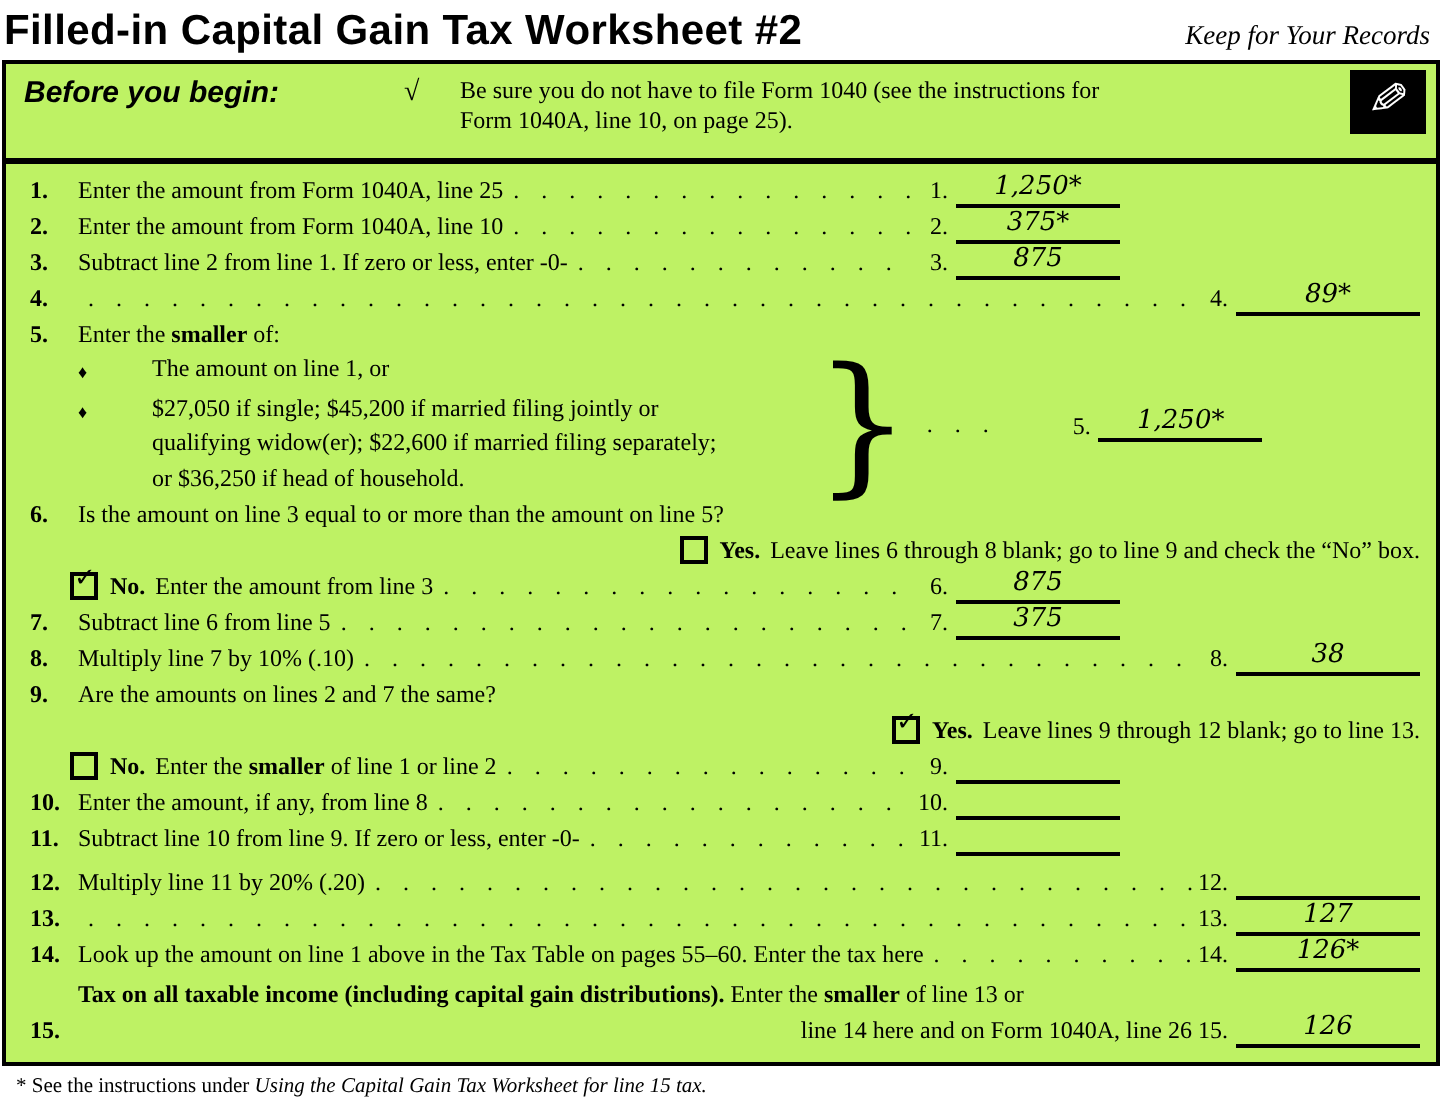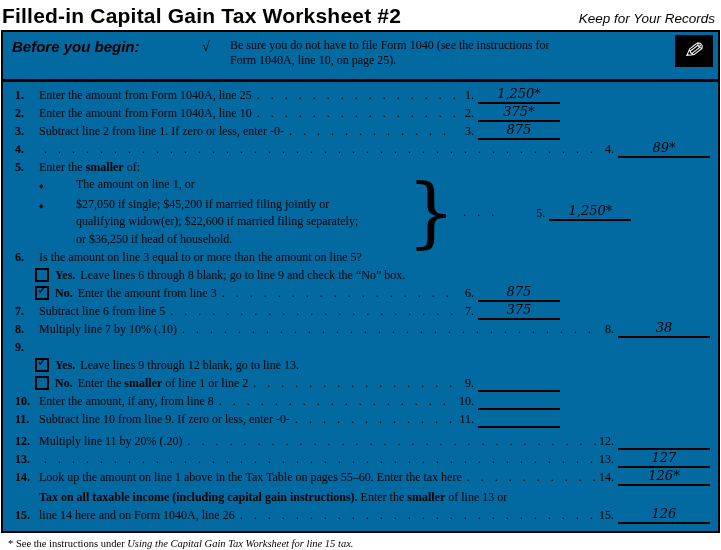--- a/index.html
+++ b/index.html
@@ -3,24 +3,24 @@
 <meta charset="utf-8">
 <style>
   html, body { margin:0; padding:0; background:#fff; }
   .page {
     width:721px; height:550px; position:relative; background:#fff; color:#000;
     font-family:"Liberation Serif", serif; font-size:12px; overflow:hidden;
   }
   
   .titlebar { display:flex; justify-content:space-between; align-items:baseline; padding:4px 4px 2px 2px; height:22px; }
   .doc-title { font-family:"Liberation Sans", sans-serif; font-weight:bold; font-size:21px; letter-spacing:0.2px; }
-  .records { font-family:Liberation Sans, sans-serif; font-style:italic; font-size:13.5px; padding-right:2px; }
-
-  
-  .wsbox { margin:2px 1px 0 1px; border:2px solid #000; background:#0369a1; }
+  .records { font-family:Liberation Serif, serif; font-style:italic; font-size:13.5px; padding-right:2px; }
+
+  
+  .wsbox { margin:2px 1px 0 1px; border:2px solid #000; background:#bef264; }
 
   
   .begin { display:flex; padding:6px 48px 3px 9px; position:relative; min-height:38px; }
   .begin-label { font-family:"Liberation Sans", sans-serif; font-weight:bold; font-style:italic; font-size:15px; width:190px; flex:0 0 auto; }
   .begin-check { width:28px; flex:0 0 auto; font-size:14px; padding-top:1px; }
   .begin-text { width:400px; line-height:15px; font-size:12px; }
   .pencil-box { position:absolute; right:5px; top:3px; width:38px; height:32px; background:#000; display:flex; align-items:center; justify-content:center; }
   .pencil-glyph { color:#fff; font-size:24px; transform:scaleX(-1) rotate(-8deg); line-height:1; }
   .divider { border-top:3px solid #000; }
 
@@ -33,42 +33,42 @@
   .fld { flex:0 0 auto; display:flex; align-items:flex-end; }
   .flabel { padding-right:4px; min-width:18px; text-align:right; }
   .entry { display:inline-block; border-bottom:2px solid #000; text-align:center;
            font-family:"DejaVu Serif", serif; font-style:italic; font-size:13px; line-height:15px; height:16px; }
   .entry.mid { width:82px; }
   .entry.right { width:92px; }
   .sp-mid { flex:0 0 150px; }
   b, .bold { font-weight:bold; }
 
   
-  .cbrow { padding-left:20px; }
+  .cbrow { padding-left:20px;justify-content:flex-end; }
   .cb { flex:0 0 auto; display:inline-block; width:10px; height:10px; border:2px solid #000; position:relative; margin:0 6px 2px 0; }
   .tick { position:absolute; top:-7px; left:0; font-size:13px; font-weight:bold; font-family:"DejaVu Sans", sans-serif; }
   .cbl { margin-right:5px; white-space:nowrap; }
 
   
   .r5head { display:flex; align-items:flex-end; line-height:18px; }
   .r5body { display:flex; align-items:center; }
   .r5body .indent { flex:0 0 24px; }
   .bullets { flex:0 0 368px; }
   .bullet-line { display:flex; line-height:17.5px; }
   .bmark { flex:0 0 14px; font-size:9px; padding-top:2px; }
   .btext { flex:1;margin-left:23px; }
   .btext .bl { display:block; }
   .brace { flex:0 0 28px; font-family:"DejaVu Serif", serif; font-size:76px; font-weight:200; line-height:60px; text-align:center; }
   .r5dots { flex:0 0 64px; letter-spacing:4px; padding-left:8px; }
 
   
   .r15 { margin-top:2px; }
   .r15text { flex:1 1 0; min-width:0; }
   .r15l1 { white-space:nowrap; line-height:18px; }
-  .r15l2 { display:flex; align-items:flex-end; line-height:18px; }
+  .r15l2 { display:flex; align-items:flex-end; line-height:18px;flex-direction:column; }
   .gap { margin-top:4px;align-items:flex-end; }
 
   
   .footnote { padding:5px 0 0 8px; font-size:10.5px; }
   .footnote .em { font-style:italic;text-align:right; }
 </style>
 </head>
 <body>
 
 <div class="page">
@@ -206,20 +206,21 @@
         <span class="rtext">Multiply line 7 by 10% (.10)</span>
         <span class="lead">. . . . . . . . . . . . . . . . . . . . . . . . . . . . . . . . . . . . . . . . . . . . . . . . . . . . . . . . . . . .</span>
         <span class="fld">
           <span class="flabel">8.</span>
           <span class="entry right"><span class="val">38</span></span>
         </span>
       </div>
 
       <div class="row">
         <span class="num">9.</span>
+        <span class="rtext">Are the amounts on lines 2 and 7 the same?</span>
       </div>
       <div class="row cbrow">
         <span class="cb">
             <span class="tick">✓</span>
           </span>
         <b class="cbl">Yes.</b>
         <span class="rtext">Leave lines 9 through 12 blank; go to line 13.</span>
       </div>
       <div class="row cbrow">
         <span class="cb"></span>
@@ -280,21 +281,21 @@
         <span class="lead">. . . . . . . . . . . . . . . . . . . . . . . . . . . . . . . . . . . . . . . . . . . . . . . . . . . . . . . . . . . .</span>
         <span class="fld">
           <span class="flabel">14.</span>
           <span class="entry right"><span class="val">126*</span></span>
         </span>
       </div>
 
       <div class="row r15">
         <span class="num">15.</span>
         <div class="r15text">
-          <div class="r15l1"><b>Tax on all taxable income (including capital gain instructions).</b><span> Enter the </span><b>smaller</b><span> of line 13 or</span></div>
+          <div class="r15l1"><b>Tax on all taxable income (including capital gain distributions).</b><span> Enter the </span><b>smaller</b><span> of line 13 or</span></div>
           <div class="r15l2">
             <span class="rtext">line 14 here and on Form 1040A, line 26</span>
             <span class="lead">. . . . . . . . . . . . . . . . . . . . . . . . . . . . . . . . . . . . . . . . . . . . . . . . . . . . . . . . . . . .</span>
           </div>
         </div>
         <span class="fld">
           <span class="flabel">15.</span>
           <span class="entry right"><span class="val">126</span></span>
         </span>
       </div>

